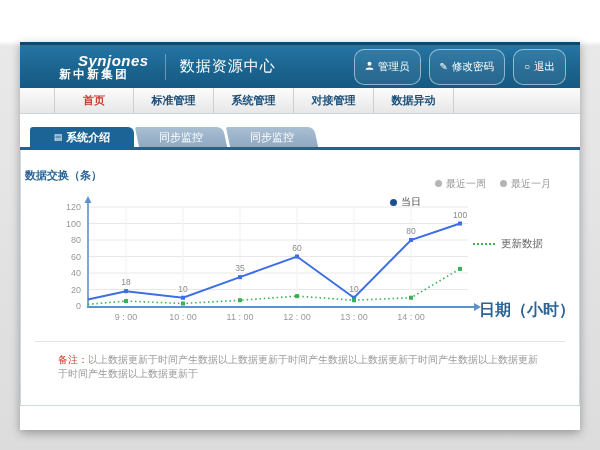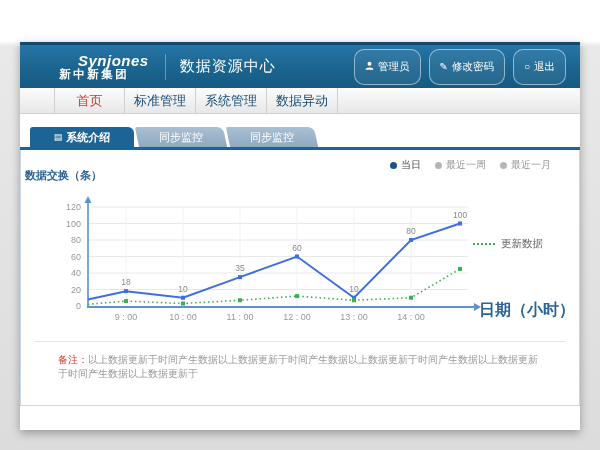--- a/index.html
+++ b/index.html
@@ -21,22 +21,22 @@
   .hdr-title { font-size:15px; letter-spacing:1px; }
   .hdr-right { margin-left:auto; margin-right:14px; display:flex; gap:8px; }
   .hbtn { display:flex; align-items:center; gap:4px; height:19px; padding:17px 10px;
           border:1px solid rgba(255,255,255,.5); border-radius:10px;
           background:rgba(255,255,255,.07); color:#fff; font-size:10.5px; cursor:pointer; }
   .hbtn .glyph { font-size:10px; line-height:1; }
 
   
   .nav { height:26px; background:linear-gradient(180deg,#fcfcfc,#e7e7e7);
          border-bottom:1px solid #ccd5dc; display:flex; align-items:stretch; padding-left:34px; }
-  .nav-item { width:71px; display:flex; align-items:center; justify-content:center;
-              font-size:13px; font-weight:normal; color:#1b4e78; border-right:1px solid #cfcfcf;
+  .nav-item { width:80px; display:flex; align-items:center; justify-content:center;
+              font-size:11px; font-weight:bold; color:#1b4e78; border-right:1px solid #cfcfcf;
               cursor:pointer; }
   .nav-item:first-child { border-left:1px solid #cfcfcf; }
   .nav-item.active { color:#cc3b2e; }
 
   
   .tabstrip { margin-top:13px; padding-left:10px; display:flex; gap:3px; height:20px; }
   .tab { position:relative; display:flex; align-items:center; justify-content:center;
          color:#fff; font-size:11px; cursor:pointer;
          transform:skewX(12deg); border-radius:2px 6px 0 0; }
   .tab > span { transform:skewX(-12deg); display:flex; align-items:center; gap:4px; }
@@ -45,21 +45,21 @@
   .tab.inactive { width:88px; background:linear-gradient(180deg,#aabfd3,#8ea9c2); }
   .tab-icon { font-size:9px; line-height:1; }
   .tab-underline { height:3px; background:#1c6496; }
 
   
   .panel { position:relative; height:256px;
            border-left:1px solid #c9d9e5; border-right:1px solid #c9d9e5; border-bottom:1px solid #c9d9e5;
            background:#fff; }
   .radio-legend { position:absolute; top:8px; right:28px; display:flex; gap:14px; }
   .radio-item { display:flex; align-items:center; gap:4px; font-size:10px; color:#999; cursor:pointer; }
-  .radio-item.selected { color:#444; }
+  .radio-item.selected { color:#444;margin-top:37px; }
   .dot { width:7px; height:7px; border-radius:50%; background:#b5b5b5; }
   .radio-item.selected .dot { background:#1d4f8f; }
   .ylabel { position:absolute; left:4px; top:18px; font-size:11px; font-weight:bold; color:#2a6496; }
   .chart-svg { position:absolute; left:9px; top:39px; }
   .xlabel { position:absolute; left:458px; top:150px; font-size:16px; font-weight:bold; color:#2a6496; }
   .series-legend { position:absolute; right:18px; top:84px; width:88px; }
   .slg-row { display:flex; align-items:center; gap:6px; height:20px; }
   .slg-line { width:22px; border-top:2px solid #3d6ee3; }
   .slg-line.dotted { border-top:2px dotted #3bb054; }
   .slg-text { font-size:10.5px; color:#666; }
@@ -98,20 +98,21 @@
           <span class="glyph">○</span>
           <span>退出</span>
         </div>
       </div>
     </div>
 
     <div class="nav">
       <div class="nav-item active">首页</div>
       <div class="nav-item">标准管理</div>
       <div class="nav-item">系统管理</div>
+      <div class="nav-item">对接管理</div>
       <div class="nav-item">数据异动</div>
     </div>
 
     <div class="tabstrip">
       <div class="tab active">
         <span>
           <span class="tab-icon">▤</span>
           <span>系统介绍</span>
         </span>
       </div>

